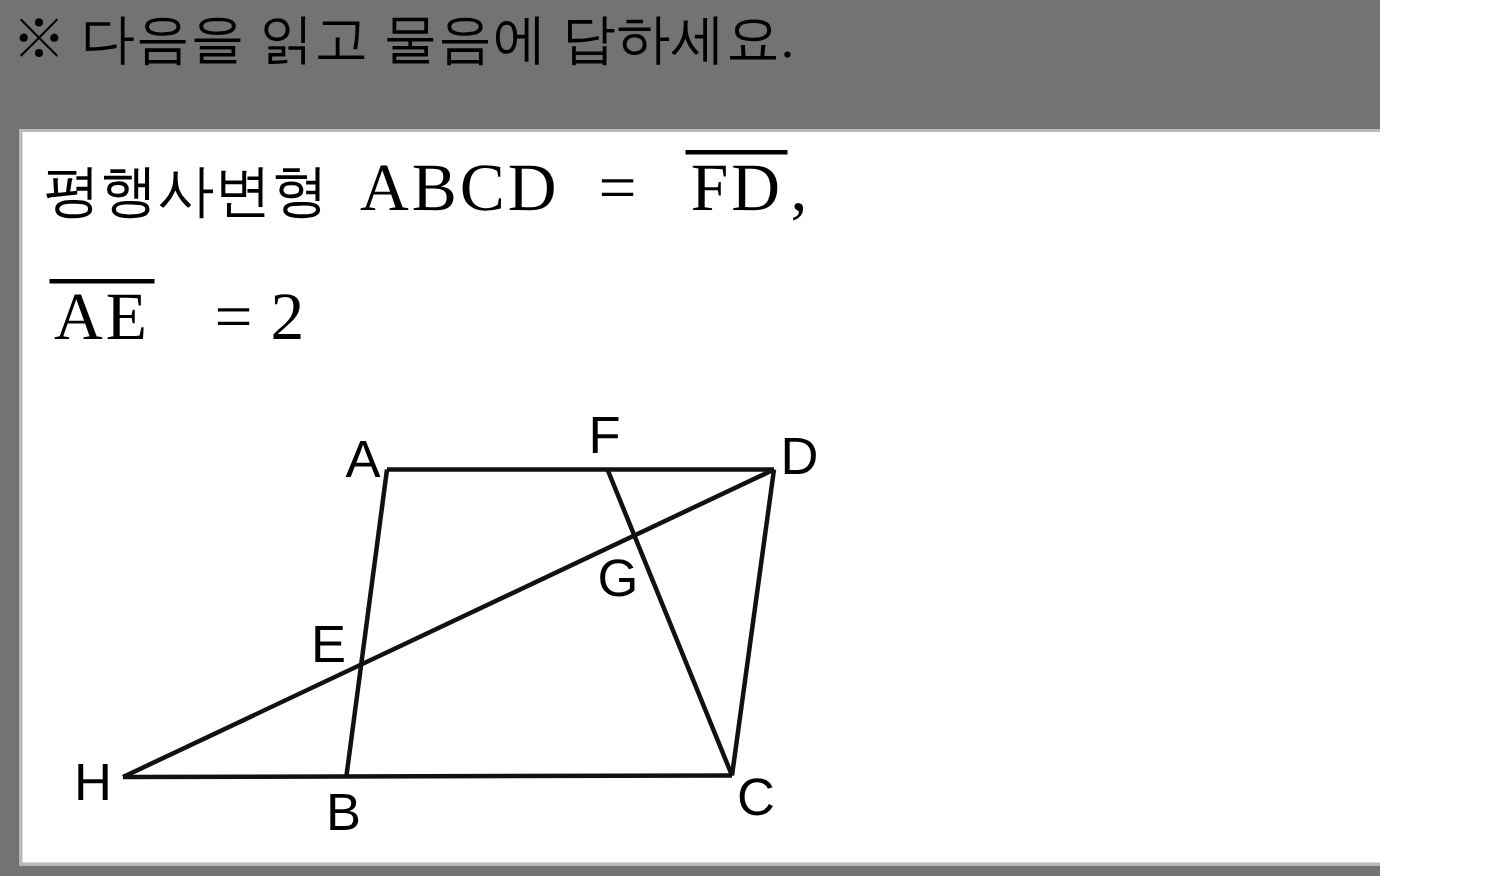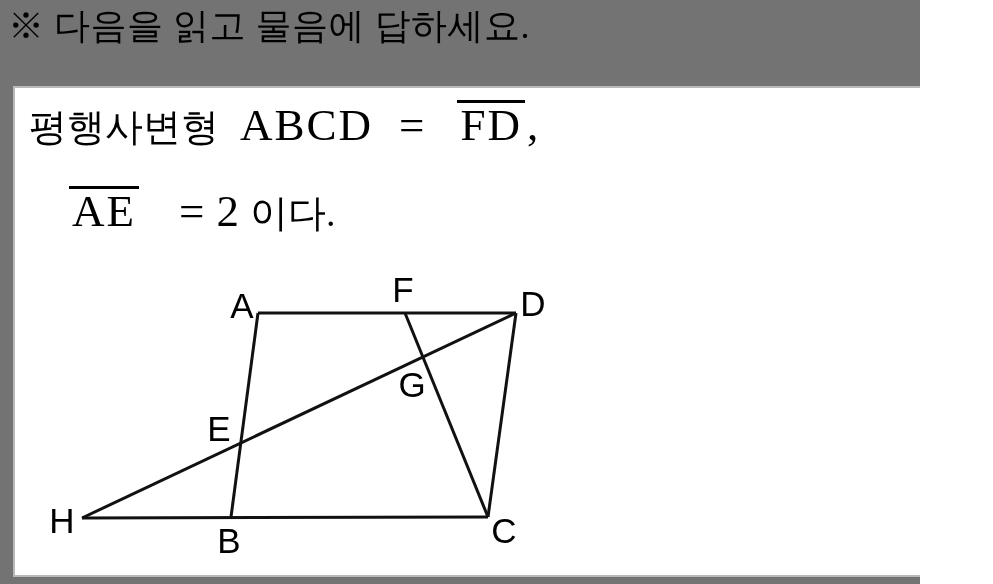--- a/index.html
+++ b/index.html
@@ -34,21 +34,21 @@
   .eqline {
     position: absolute;
     display: flex;
     align-items: baseline;
     white-space: pre;
     color: #000;
   }
   .eqline-1 { left: 14px; top: 12px; }
   .eqline-2 { left: 18px; top: 98px; }
   .ko   { font-size: 38px; line-height: 1; }
-  .math { font-size: 45px; line-height: 1; letter-spacing: 2px; margin-left: 36px; }
+  .math { font-size: 45px; line-height: 1; letter-spacing: 2px; }
   .ovl  { border-top: 3px solid #000; padding: 0 3px; }
   .sp-shape { margin-left: 21px; }
   .sp-loc   { margin-left: 5px; }
   .sp-seg1  { margin-left: 11px; }
   .sp-eq1   { margin-left: 26px; }
   .sp-seg2  { margin-left: 31px; }
   .sp-comma { margin-left: 2px; }
   .sp-eq2   { margin-left: 40px; }
   .sp-coef  { margin-left: 10px; }
   .sp-suffix{ margin-left: 9px; }
@@ -78,21 +78,20 @@
       <span class="math sp-shape">ABCD</span>
       <span class="math sp-eq1">=</span>
       <span class="math ovl sp-seg2">FD</span>
       <span class="math sp-comma">,</span>
     </div>
 
     <div class="eqline eqline-2">
       <span class="math ovl">AE</span>
       <span class="math sp-eq2">=</span>
       <span class="math sp-coef">2</span>
-      <span class="ko sp-suffix">이다.</span>
     </div>
 
   </div>
 
   <svg class="diagram-svg" viewBox="0 0 993 584" xmlns="http://www.w3.org/2000/svg">
 
     <line class="geo-line" x1="258" y1="313" x2="516" y2="313"></line>
     <line class="geo-line" x1="258" y1="313" x2="231" y2="517"></line>
     <line class="geo-line" x1="516" y1="313" x2="488" y2="517"></line>
 

